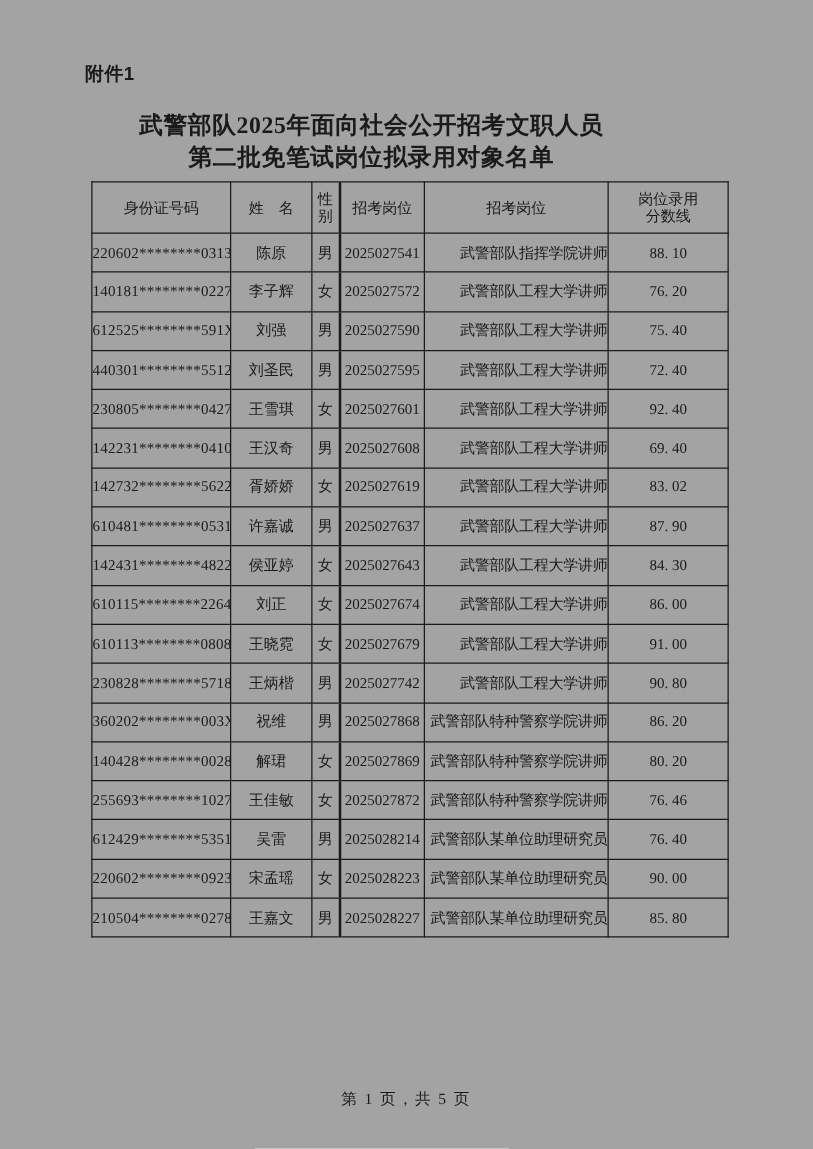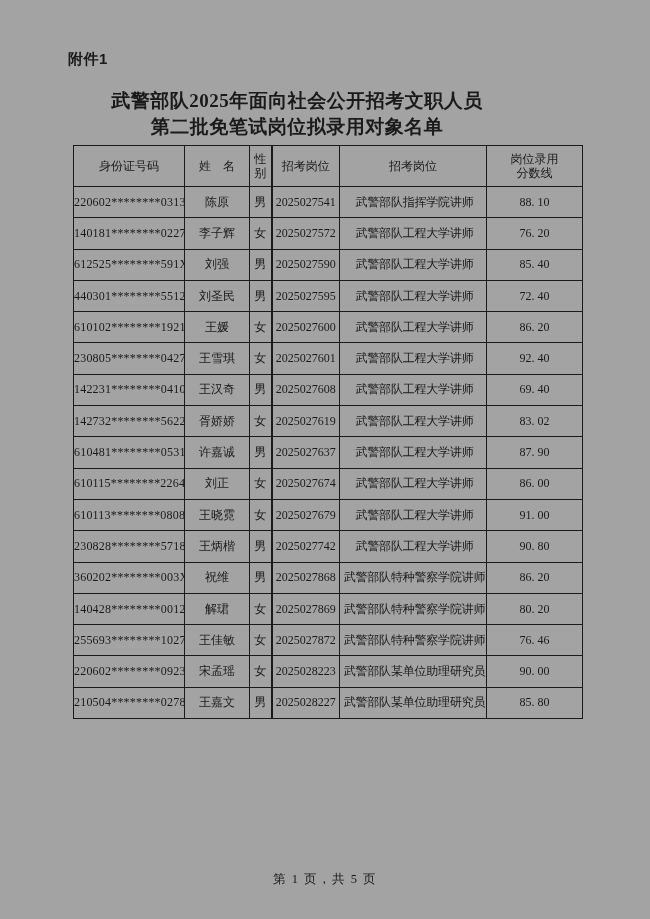--- a/index.html
+++ b/index.html
@@ -59,21 +59,21 @@
     height: 40px;
     line-height: 1.2;
   }
   .roster tbody td {
     height: 30.3px;
   }
   .roster .two-line span { display: block; }
   
   .roster .col-code { border-left-width: 2px; }
   .roster td.col-position {
-    text-align: center;
+    text-align: right;
     padding-left: 3px;
     letter-spacing: -0.2px;
   }
   .roster td.col-id { letter-spacing: 0.2px; }
   .page-footer {
     position: absolute;
     left: 0;
     width: 650px;
     top: 871px;
     text-align: center;
@@ -134,39 +134,31 @@
           <td class="col-code">2025027572</td>
           <td class="col-position">武警部队工程大学讲师</td>
           <td class="col-score">76. 20</td>
         </tr>
         <tr>
           <td class="col-id">612525********591X</td>
           <td class="col-name">刘强</td>
           <td class="col-gender">男</td>
           <td class="col-code">2025027590</td>
           <td class="col-position">武警部队工程大学讲师</td>
-          <td class="col-score">85. 40</td>
+          <td class="col-score">75. 40</td>
         </tr>
         <tr>
           <td class="col-id">440301********5512</td>
           <td class="col-name">刘圣民</td>
           <td class="col-gender">男</td>
           <td class="col-code">2025027595</td>
           <td class="col-position">武警部队工程大学讲师</td>
           <td class="col-score">72. 40</td>
         </tr>
         <tr>
-          <td class="col-id">610102********1921</td>
-          <td class="col-name">王媛</td>
-          <td class="col-gender">女</td>
-          <td class="col-code">2025027600</td>
-          <td class="col-position">武警部队工程大学讲师</td>
-          <td class="col-score">86. 20</td>
-        </tr>
-        <tr>
           <td class="col-id">230805********0427</td>
           <td class="col-name">王雪琪</td>
           <td class="col-gender">女</td>
           <td class="col-code">2025027601</td>
           <td class="col-position">武警部队工程大学讲师</td>
           <td class="col-score">92. 40</td>
         </tr>
         <tr>
           <td class="col-id">142231********0410</td>
           <td class="col-name">王汉奇</td>
@@ -183,20 +175,28 @@
           <td class="col-position">武警部队工程大学讲师</td>
           <td class="col-score">83. 02</td>
         </tr>
         <tr>
           <td class="col-id">610481********0531</td>
           <td class="col-name">许嘉诚</td>
           <td class="col-gender">男</td>
           <td class="col-code">2025027637</td>
           <td class="col-position">武警部队工程大学讲师</td>
           <td class="col-score">87. 90</td>
+        </tr>
+        <tr>
+          <td class="col-id">142431********4822</td>
+          <td class="col-name">侯亚婷</td>
+          <td class="col-gender">女</td>
+          <td class="col-code">2025027643</td>
+          <td class="col-position">武警部队工程大学讲师</td>
+          <td class="col-score">84. 30</td>
         </tr>
         <tr>
           <td class="col-id">610115********2264</td>
           <td class="col-name">刘正</td>
           <td class="col-gender">女</td>
           <td class="col-code">2025027674</td>
           <td class="col-position">武警部队工程大学讲师</td>
           <td class="col-score">86. 00</td>
         </tr>
         <tr>
@@ -217,36 +217,44 @@
         </tr>
         <tr>
           <td class="col-id">360202********003X</td>
           <td class="col-name">祝维</td>
           <td class="col-gender">男</td>
           <td class="col-code">2025027868</td>
           <td class="col-position">武警部队特种警察学院讲师</td>
           <td class="col-score">86. 20</td>
         </tr>
         <tr>
-          <td class="col-id">140428********0012</td>
+          <td class="col-id">140428********0028</td>
           <td class="col-name">解珺</td>
           <td class="col-gender">女</td>
           <td class="col-code">2025027869</td>
           <td class="col-position">武警部队特种警察学院讲师</td>
           <td class="col-score">80. 20</td>
         </tr>
         <tr>
           <td class="col-id">255693********1027</td>
           <td class="col-name">王佳敏</td>
           <td class="col-gender">女</td>
           <td class="col-code">2025027872</td>
           <td class="col-position">武警部队特种警察学院讲师</td>
           <td class="col-score">76. 46</td>
         </tr>
         <tr>
+          <td class="col-id">612429********5351</td>
+          <td class="col-name">吴雷</td>
+          <td class="col-gender">男</td>
+          <td class="col-code">2025028214</td>
+          <td class="col-position">武警部队某单位助理研究员</td>
+          <td class="col-score">76. 40</td>
+        </tr>
+        <tr>
           <td class="col-id">220602********0923</td>
           <td class="col-name">宋孟瑶</td>
           <td class="col-gender">女</td>
           <td class="col-code">2025028223</td>
           <td class="col-position">武警部队某单位助理研究员</td>
           <td class="col-score">90. 00</td>
         </tr>
         <tr>
           <td class="col-id">210504********0278</td>
           <td class="col-name">王嘉文</td>

